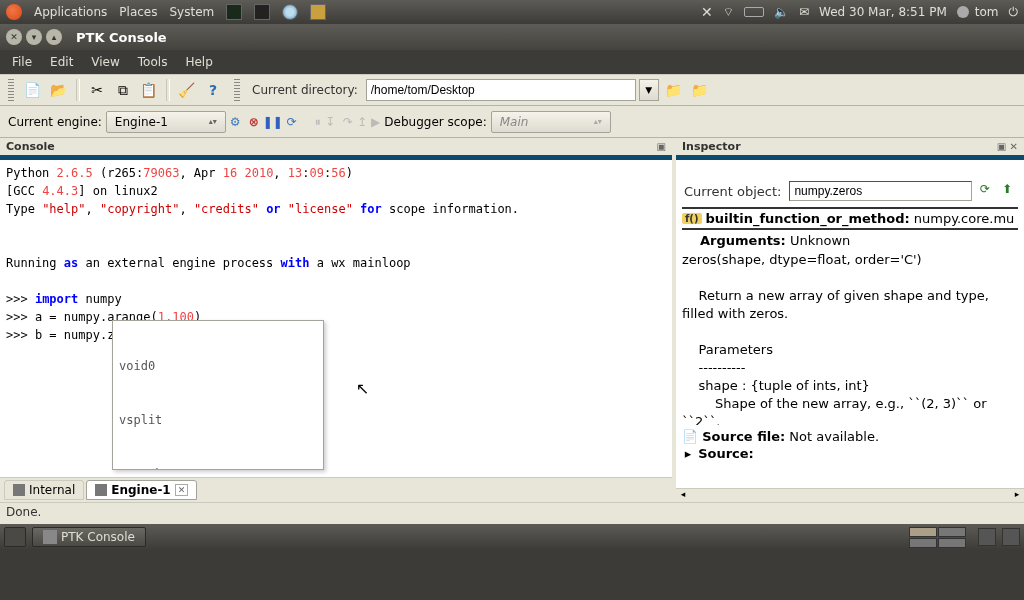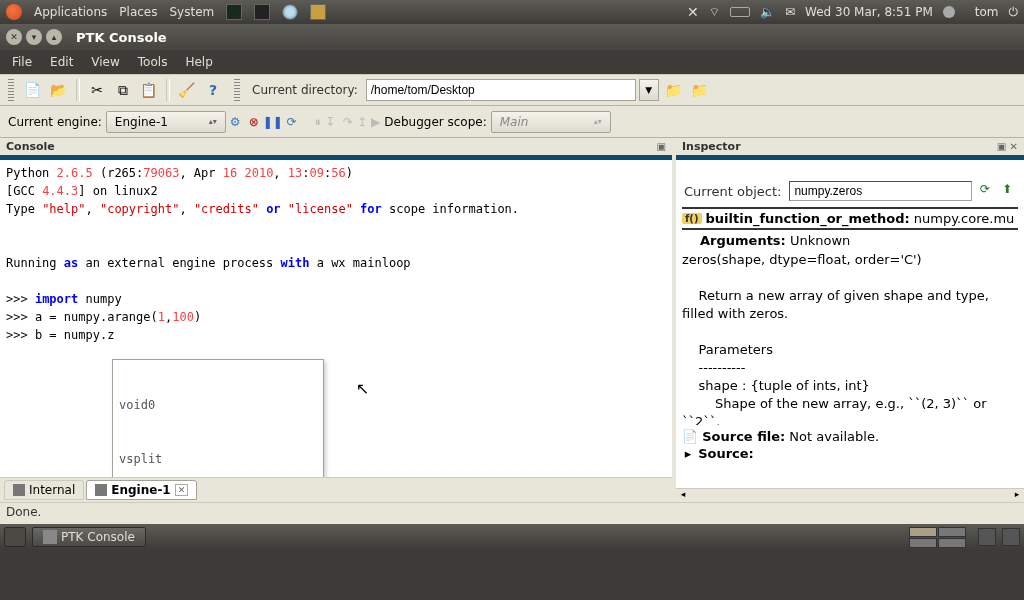--- a/index.html
+++ b/index.html
@@ -178,21 +178,21 @@
   width: 212px;
   background: #fff;
   border: 1px solid #a5a29a;
   box-shadow: 2px 2px 4px rgba(0,0,0,0.2);
   font-family: "DejaVu Sans Mono", monospace;
   font-size: 12px;
   line-height: 18px;
 }
 .autocomplete .opt { padding: 0 6px; color: #555; }
 .autocomplete::-webkit-scrollbar { width: 14px; }
-.autocomplete { overflow-y: scroll; max-height: 150px; margin-top: 39px; }
+.autocomplete { overflow-y: scroll; max-height: 150px; }
 .console-tabs {
   background: #e8e5d9;
   border-top: 1px solid #ccc9bd;
   padding: 2px 4px;
   display: flex;
   gap: 2px;
 }
 .tab {
   background: #e8e5d9;
   border: 1px solid #ccc9bd;
@@ -314,21 +314,21 @@
     <div class="iconbox" style="background:radial-gradient(circle,#bde 40%,#58a);border-radius:50%;"></div>
     <div class="iconbox" style="background:#c8a040;"></div>
   </div>
   <div class="right">
     <span style="font-size:14px;">✕</span>
     <span>⌔</span>
     <span style="border:1px solid #aaa;border-radius:2px;width:20px;height:10px;display:inline-block;"></span>
     <span>🔈</span>
     <span>✉</span>
     <span>Wed 30 Mar,  8:51 PM</span>
-    <span style="display:flex;align-items:center;gap:20px;">
+    <span style="display:flex;align-items:center;gap:6px;">
         <span style="width:12px;height:12px;border-radius:50%;background:#aaa;display:inline-block;"></span>
         <span>tom</span>
       </span>
     <span>⏻</span>
   </div>
 </div>
 
 <div class="titlebar">
   <span class="window-btn">✕</span>
   <span class="window-btn">▾</span>

